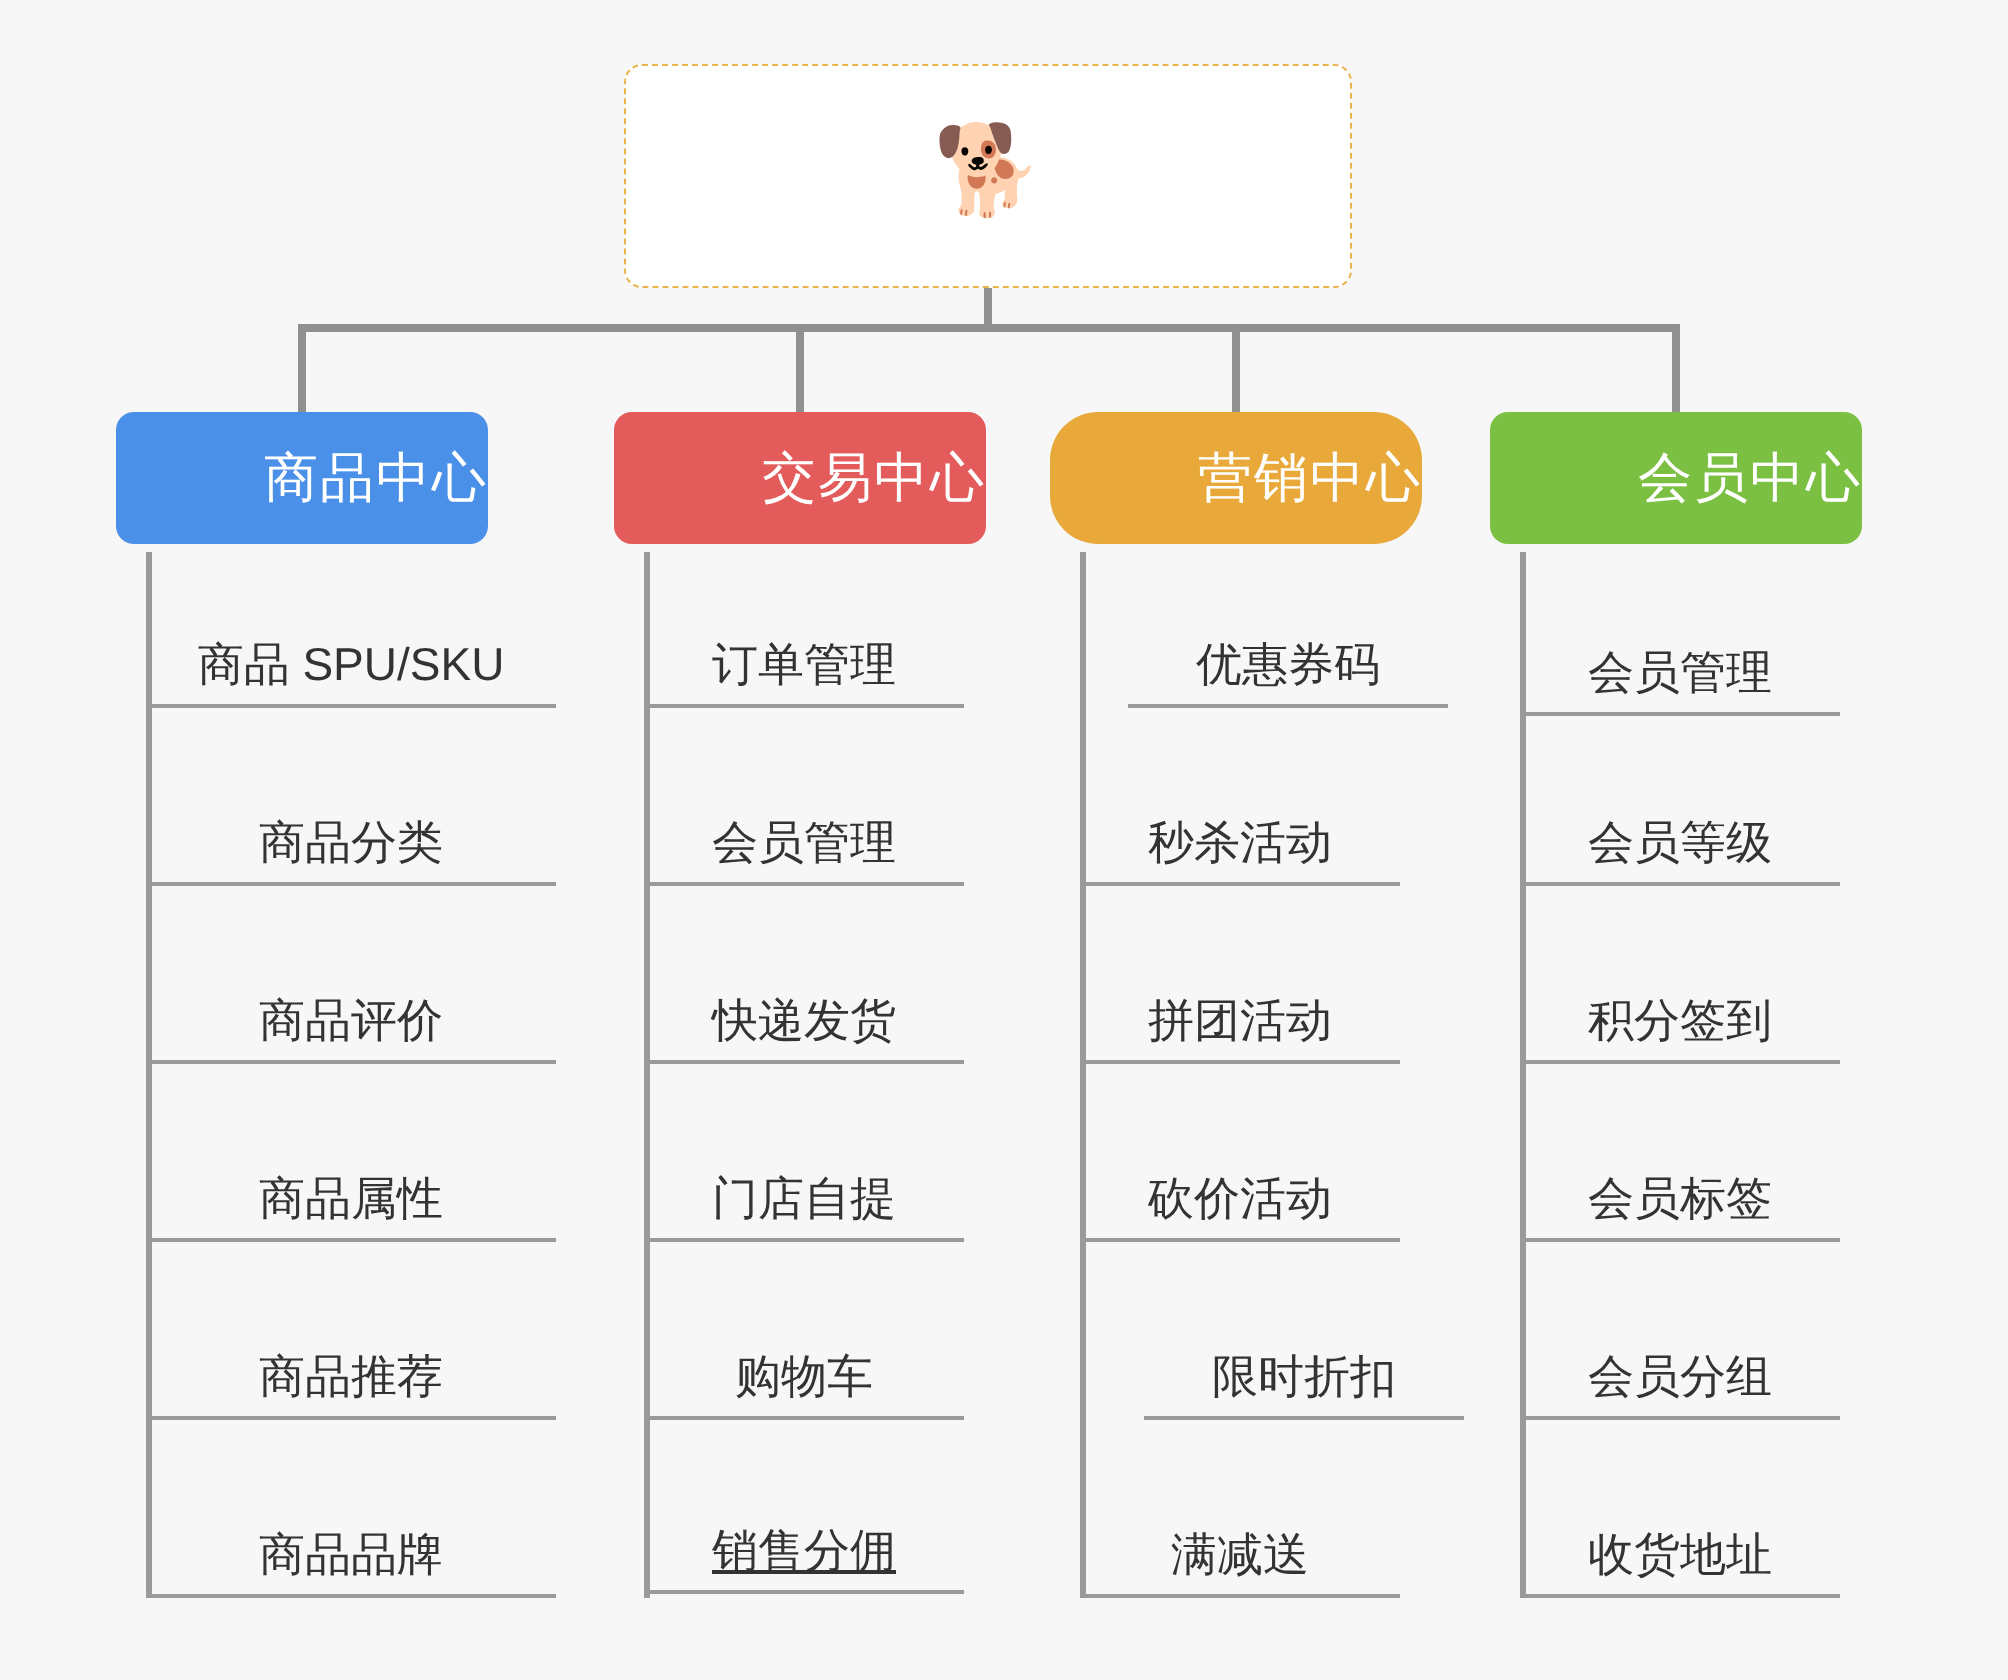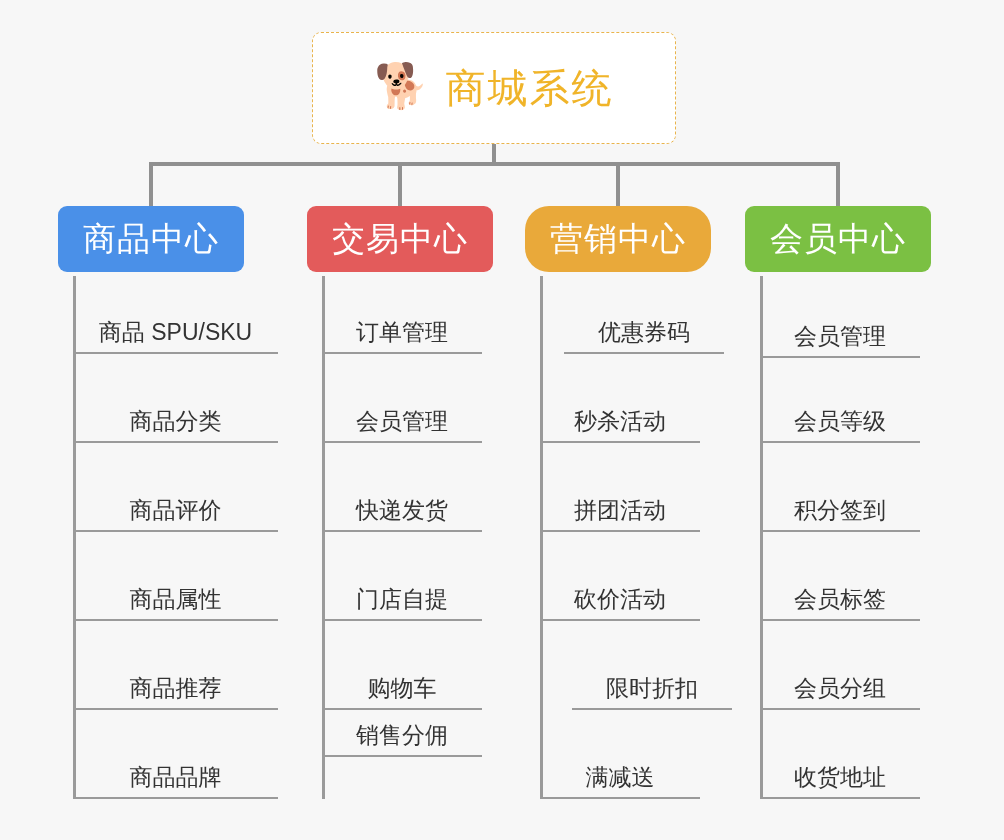--- a/index.html
+++ b/index.html
@@ -71,23 +71,23 @@
     width: 690px;
   }
 
   
   .col-header {
     position: absolute;
     height: 66px;
     border-radius: 9px;
     display: flex;
     align-items: center;
-    justify-content: center;
+    justify-content: flex-end;
     color: #ffffff;
-    font-size: 33px;
+    font-size: 27px;
     letter-spacing: 1px;
     box-sizing: border-box;
   }
 
   
   .trunk {
     position: absolute;
     width: 3px;
     background: #9a9a9a;
   }
@@ -106,21 +106,20 @@
     white-space: nowrap;
   }
 </style>
 </head>
 <body>
 
 <div id="chart">
 
   <div class="root-node">
     <span class="root-emoji">🐕</span>
-    <span class="root-title">商城系统</span>
   </div>
 
   <div class="line v-line stem-root"></div>
   <div class="line h-line bus"></div>
 
   <div id="columns-layer">
       <div class="line v-line" style="left: 149px; top: 162px; height: 44px;"></div>
       <div class="col-header" style="left: 58px; top: 206px; width: 186px; background: rgb(74, 144, 232);">
         <span>商品中心</span>
       </div>
@@ -156,21 +155,21 @@
       </div>
       <div class="leaf" style="left: 322px; top: 488px; width: 160px; height: 44px;">
         <span>快递发货</span>
       </div>
       <div class="leaf" style="left: 322px; top: 577px; width: 160px; height: 44px;">
         <span>门店自提</span>
       </div>
       <div class="leaf" style="left: 322px; top: 666px; width: 160px; height: 44px;">
         <span>购物车</span>
       </div>
-      <div class="leaf" style="left: 322px; top: 713px; width: 160px; height: 44px;">
+      <div class="leaf" style="left: 322px; top: 753px; width: 160px; height: 44px; text-decoration: underline;">
         <span>销售分佣</span>
       </div>
       <div class="line v-line" style="left: 616px; top: 162px; height: 44px;"></div>
       <div class="col-header" style="left: 525px; top: 206px; width: 186px; background: rgb(233, 169, 58); border-radius: 24px;">
         <span>营销中心</span>
       </div>
       <div class="trunk" style="left: 540px; top: 276px; height: 523px;"></div>
       <div class="leaf" style="left: 564px; top: 310px; width: 160px; height: 44px;">
         <span>优惠券码</span>
       </div>

